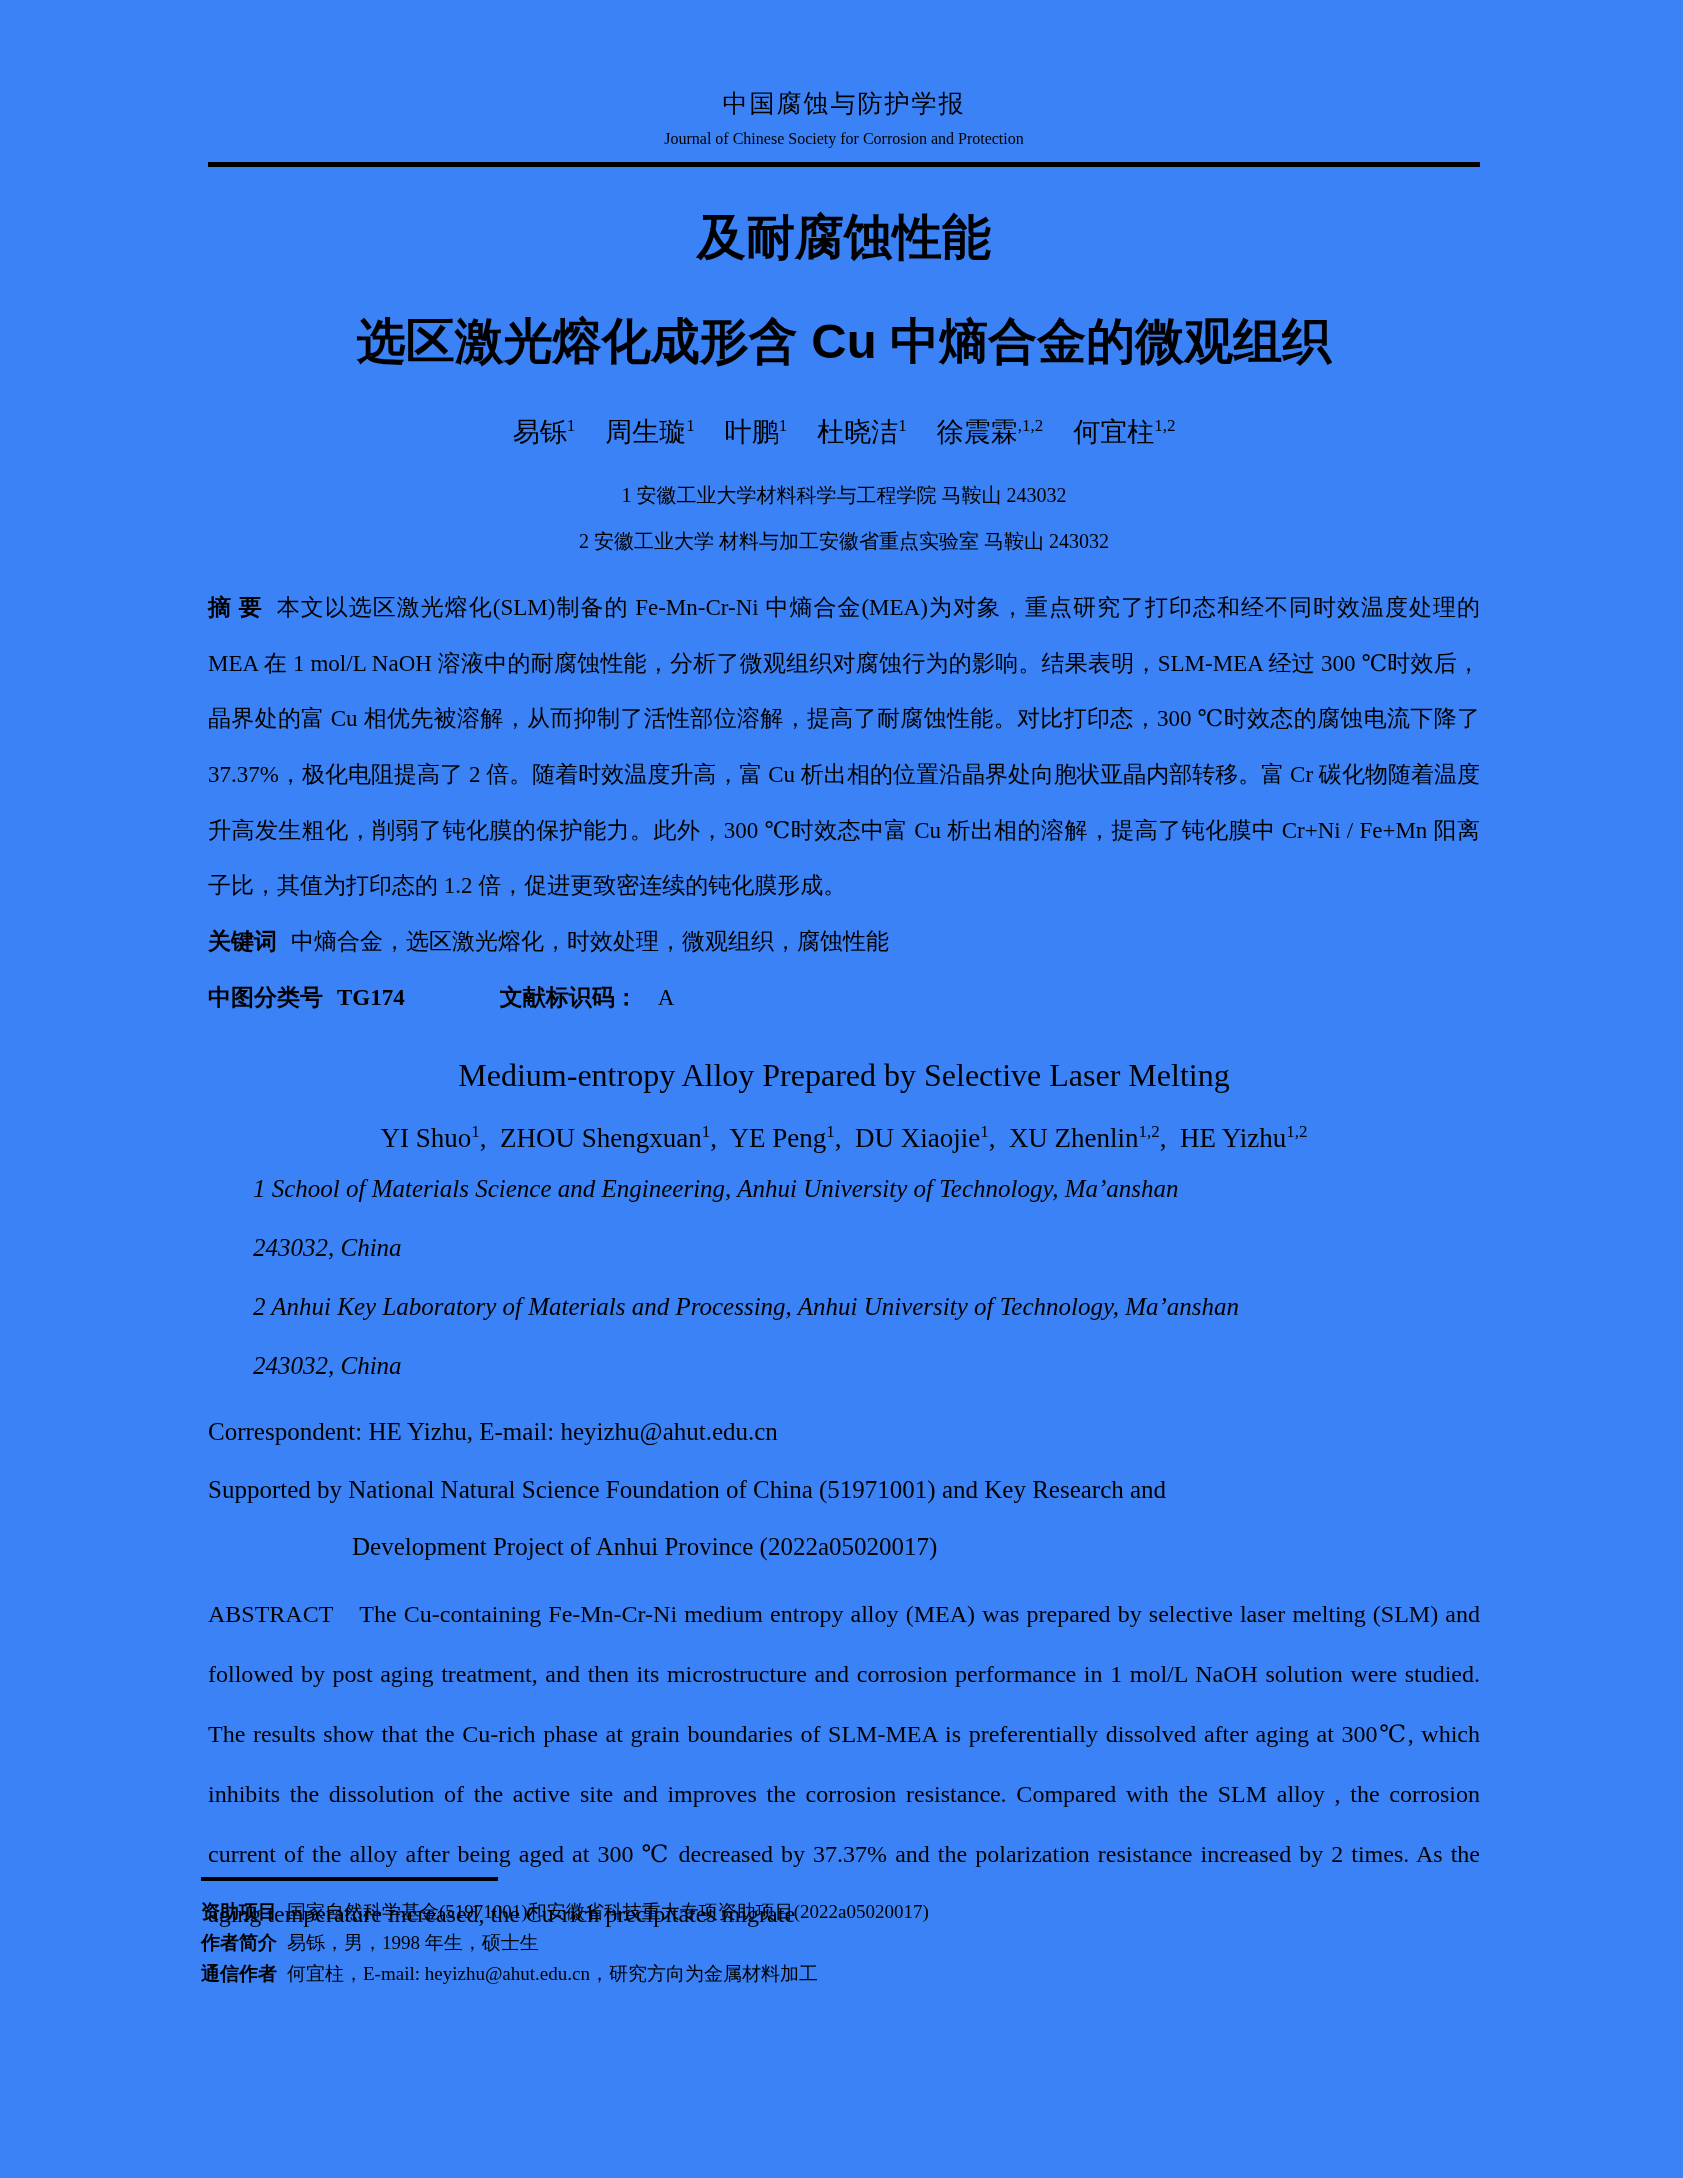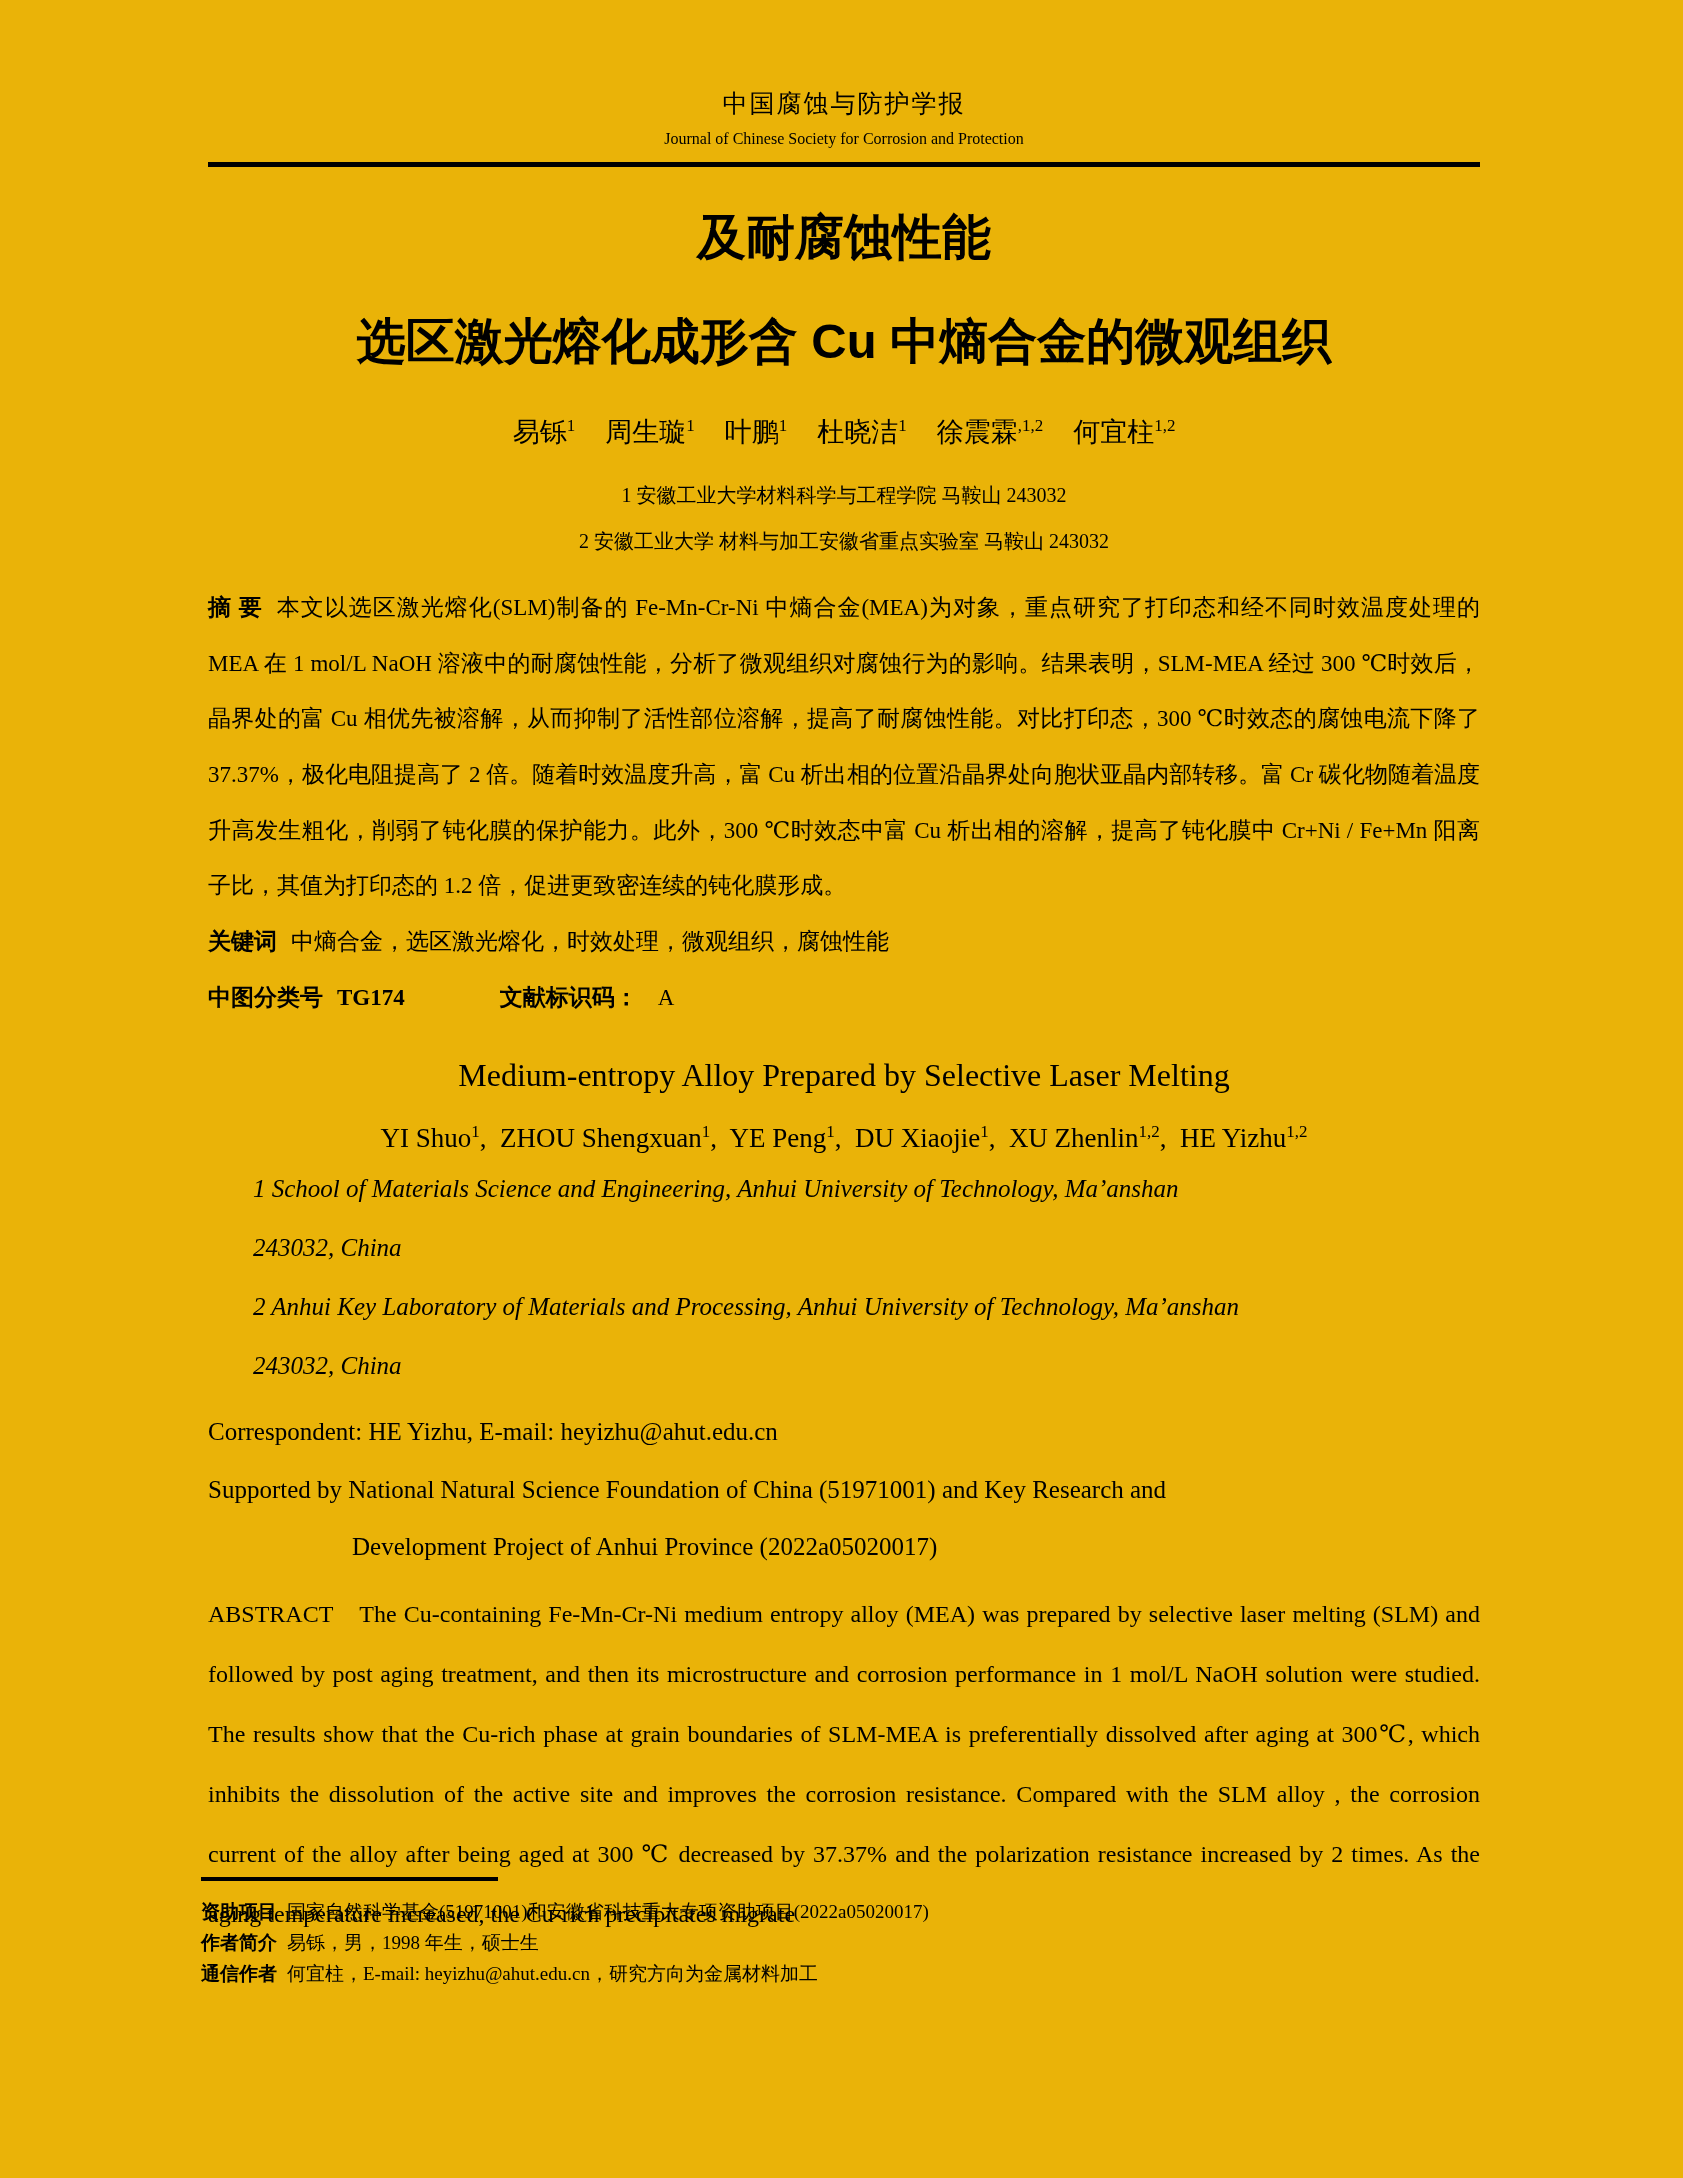--- a/index.html
+++ b/index.html
@@ -1,21 +1,21 @@
 <!DOCTYPE html>
 <html><head>
 <meta charset="utf-8">
 <style>
   html, body { margin: 0; padding: 0; background: #888; }
   .page {
     position: relative;
     width: 1683px;
     height: 2178px;
     margin: 0 auto;
-    background: #eab308;
+    background: #3b82f6;
     color: #000000;
     box-sizing: border-box;
     padding: 87px 203px 40px 208px;
     font-family: "Liberation Serif", "DejaVu Serif", serif;
   }
   
   .jheader { text-align: center; }
   .jheader .cn { font-size: 25px; letter-spacing: 2px; }
   .jheader .en { font-size: 16px; margin-top: 10px; }
   .header-rule { height: 5px; background: #000; margin-top: 14px; }

